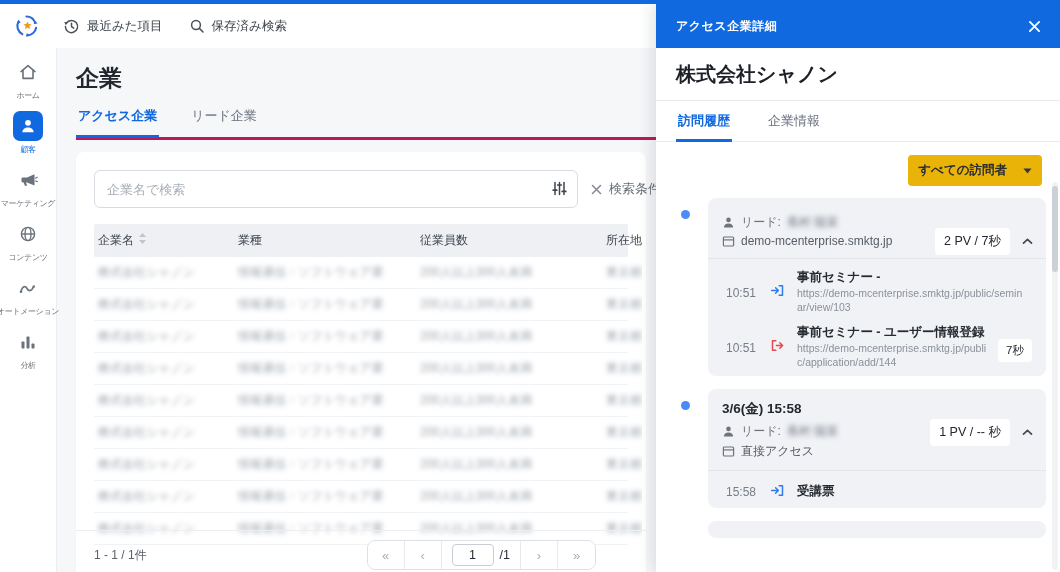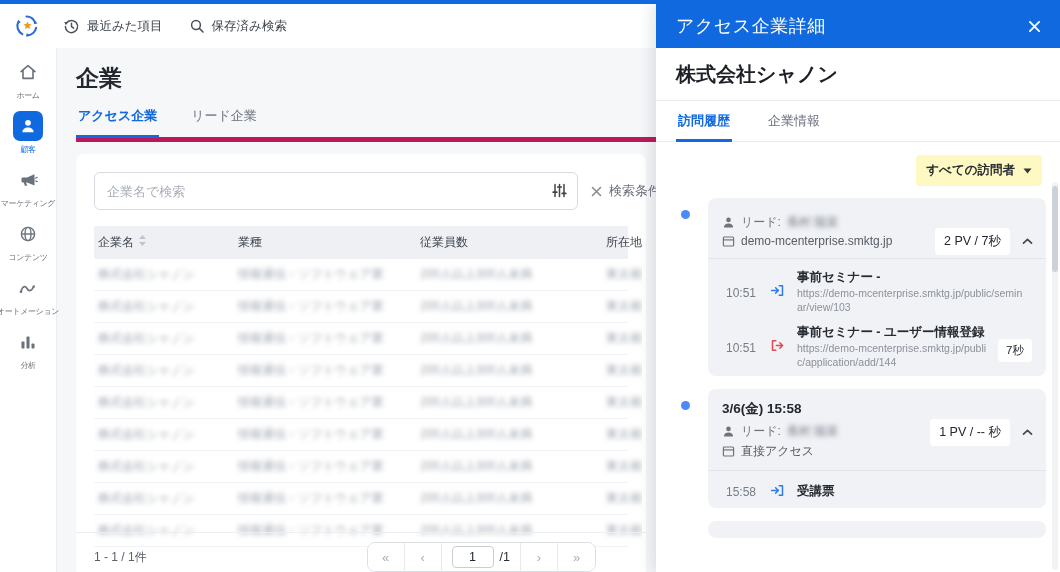--- a/index.html
+++ b/index.html
@@ -22,21 +22,21 @@
   .rail-item{display:flex;flex-direction:column;align-items:center;gap:3px;width:100%;cursor:pointer}
   .rail-iconwrap{width:30px;height:30px;border-radius:7px;display:flex;align-items:center;justify-content:center;color:#6a727c}
   .rail-item.active .rail-iconwrap{background:#1169e0;color:#fff}
   .rail-label{font-size:8px;letter-spacing:-.4px;color:#697079;white-space:nowrap}
   .rail-item.active .rail-label{color:#1169e0}
 
   
   .content{position:absolute;left:57px;top:48px;right:0;bottom:0;background:#f6f7f9;z-index:1;
            padding-left:19px;overflow:hidden}
   .page-title{margin-top:15px;font-size:23px;font-weight:700;color:#23272e}
-  .main-tabs{display:flex;gap:30px;margin-top:13px;border-bottom:5px solid #be185d;width:582px}
+  .main-tabs{display:flex;gap:30px;margin-top:13px;border-bottom:3px solid #be185d;width:582px}
   .tab{padding:0 2px 10px;font-size:13px;color:#6b7280;cursor:pointer}
   .tab.active{color:#1169e0;font-weight:700;border-bottom:3px solid #1169e0;margin-bottom:-1px}
   .card{margin-top:12px;width:570px;height:427px;background:#fff;border-radius:8px;position:relative;
         padding:18px;box-shadow:0 1px 2px rgba(25,35,55,.04)}
   .search-row{display:flex;align-items:center;gap:12px;width:640px}
   .search-box{position:relative;width:484px;height:38px;flex:none}
   .search-input{width:100%;height:100%;border:1px solid #d8dce2;border-radius:6px;padding:0 40px 0 12px;
         font-size:13px;color:#333;font-family:inherit;background:#fff}
   .search-input::placeholder{color:#a8aeb6}
   .tune-btn{position:absolute;right:10px;top:10px;cursor:pointer;color:#3e444c}
@@ -59,29 +59,29 @@
   .pg-page{display:flex;align-items:center;gap:6px;padding:0 10px;border-right:1px solid #e8eaee;
            font-size:12.5px;color:#2a2f36}
   .pg-input{width:42px;height:22px;border:1px solid #c9cdd4;border-radius:4px;text-align:center;
             font-size:12.5px;color:#23272e;font-family:inherit}
 
   
   .panel{position:absolute;top:4px;right:0;width:404px;height:568px;background:#fff;z-index:30;
          box-shadow:-4px 0 14px rgba(20,30,50,.12);display:flex;flex-direction:column}
   .panel-header{height:44px;flex:none;background:#1169e0;display:flex;align-items:center;
                 justify-content:space-between;padding:0 18px 0 20px;color:#fff}
-  .panel-title{font-size:18px;font-weight:400;letter-spacing:.5px}
+  .panel-title{font-size:12px;font-weight:700;letter-spacing:.5px}
   .close-btn{cursor:pointer;display:flex;color:#fff}
   .company-row{padding:13px 20px 12px;border-bottom:1px solid #e8eaee;flex:none}
   .company-name{font-size:20px;font-weight:700;color:#1d2127}
   .panel-tabs{display:flex;gap:34px;padding:0 20px;border-bottom:1px solid #e8eaee;flex:none}
   .ptab{padding:11px 2px 9px;font-size:13px;color:#6b7280;cursor:pointer}
   .ptab.active{color:#1169e0;font-weight:700;border-bottom:3px solid #1169e0;margin-bottom:-1px}
   .filter-row{display:flex;justify-content:flex-end;padding:13px 18px 6px;flex:none}
-  .filter-btn{display:flex;align-items:center;gap:8px;background:#fef9c3;border-radius:4px;
+  .filter-btn{display:flex;align-items:center;gap:16px;background:#eab308;border-radius:4px;
               padding:7px 10px;font-size:12.5px;font-weight:600;color:#282d34;cursor:pointer}
   .timeline{flex:1;overflow:hidden;padding:6px 14px 0 18px;position:relative}
   .visit{display:flex;margin-bottom:13px}
   .dotcol{width:34px;flex:none;padding-top:12px}
   .dot{width:9px;height:9px;border-radius:50%;background:#4b8bf5;margin-left:7px}
   .vcard{flex:1;background:#f0f2f6;border-radius:8px;padding:11px 14px 6px;position:relative;min-width:0}
   .v-date{font-size:13.5px;font-weight:700;color:#23272e}
   .v-meta{display:flex;align-items:center;gap:6px;font-size:12px;color:#6e747d;margin-top:5px;padding-right:110px}
   .v-meta.src{margin-top:3px;color:#565c64}
   .rd-name{filter:blur(2.5px)}

